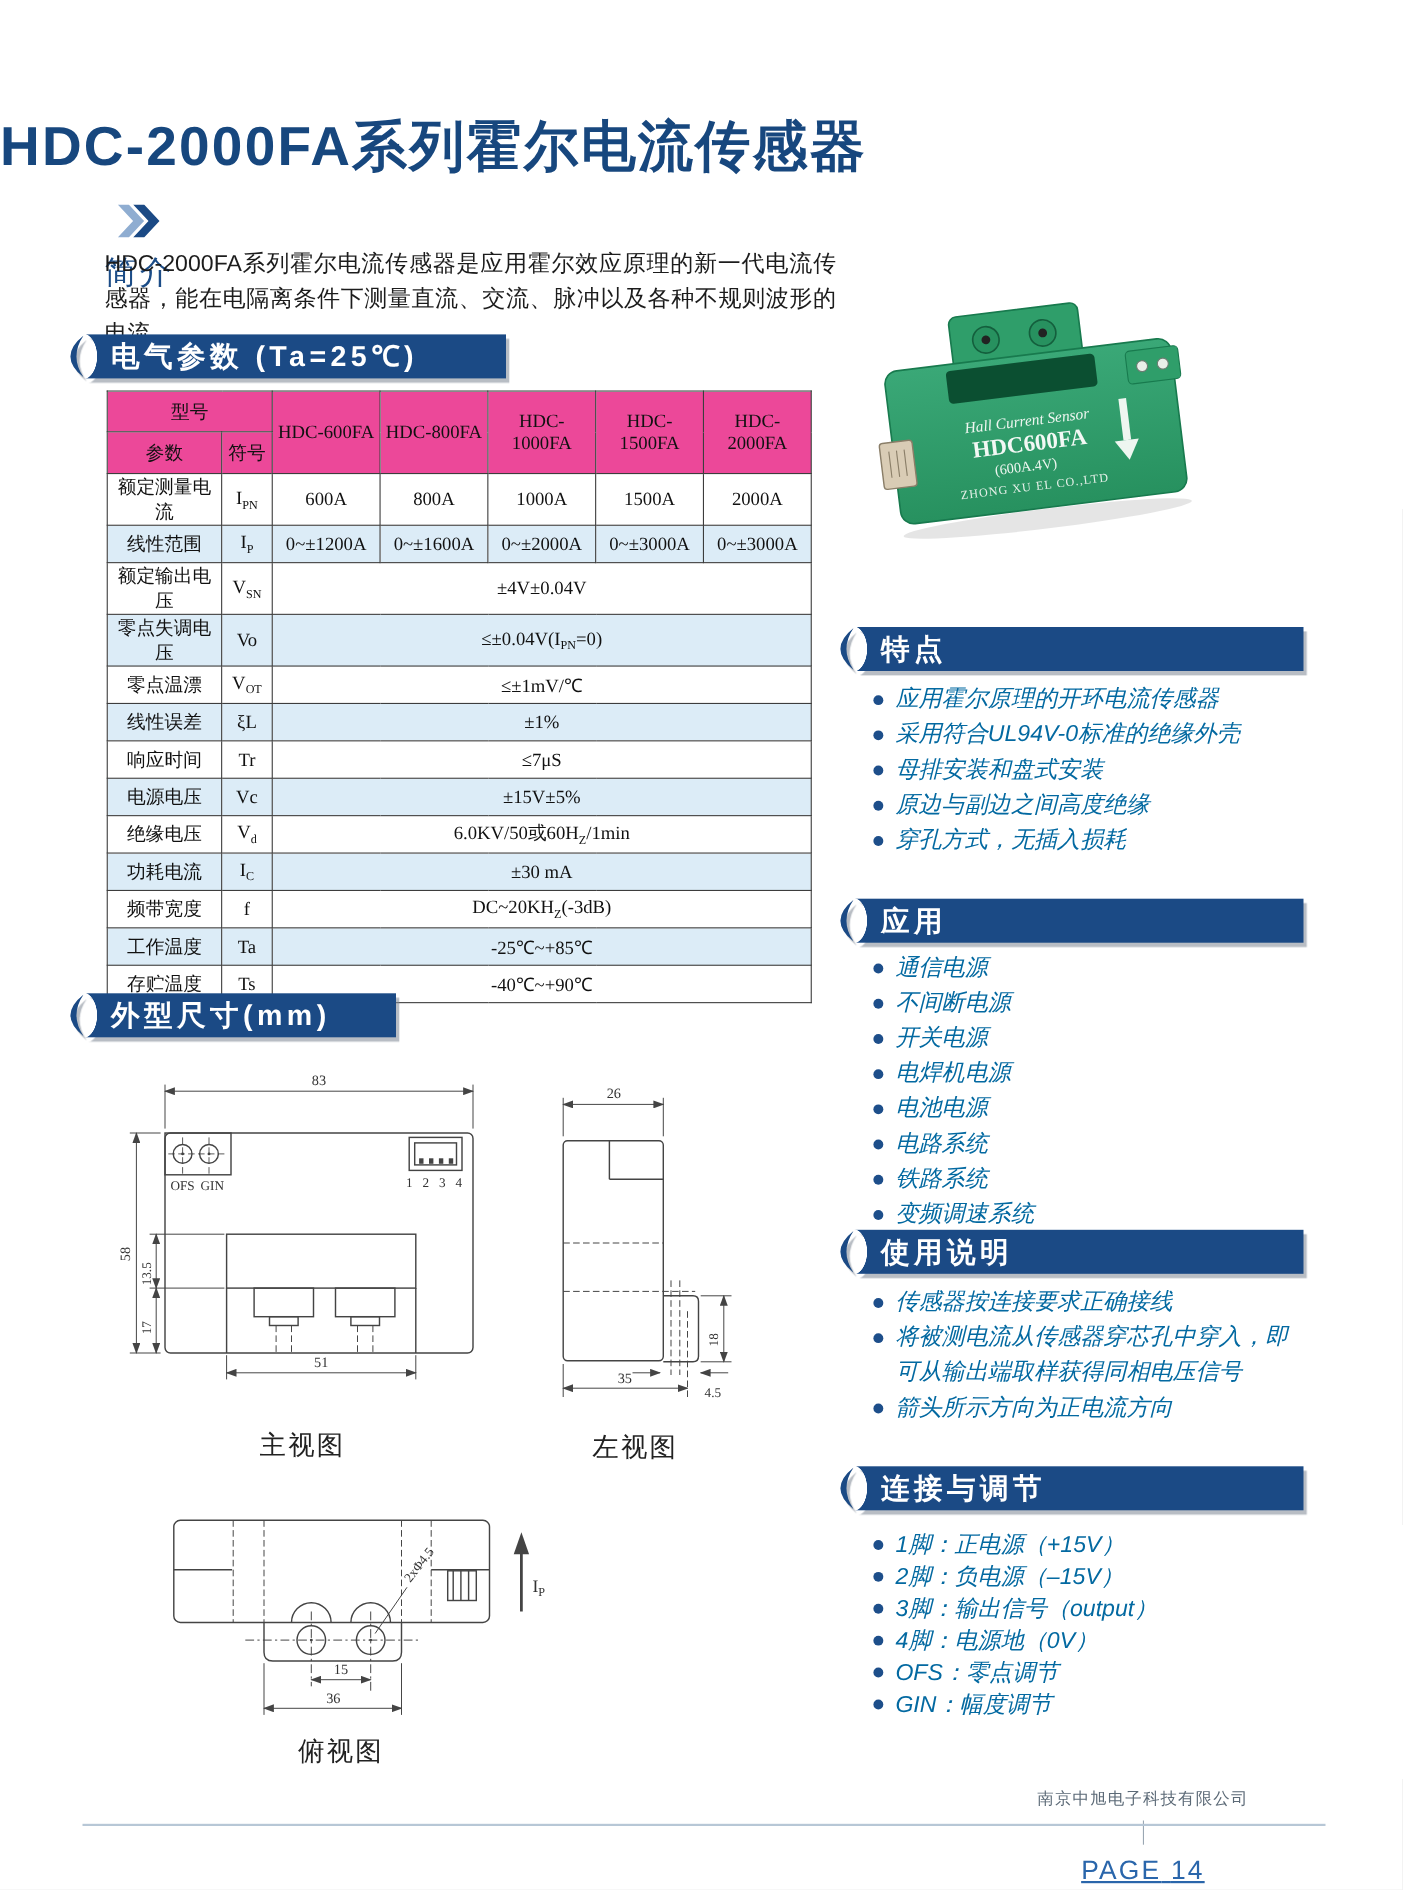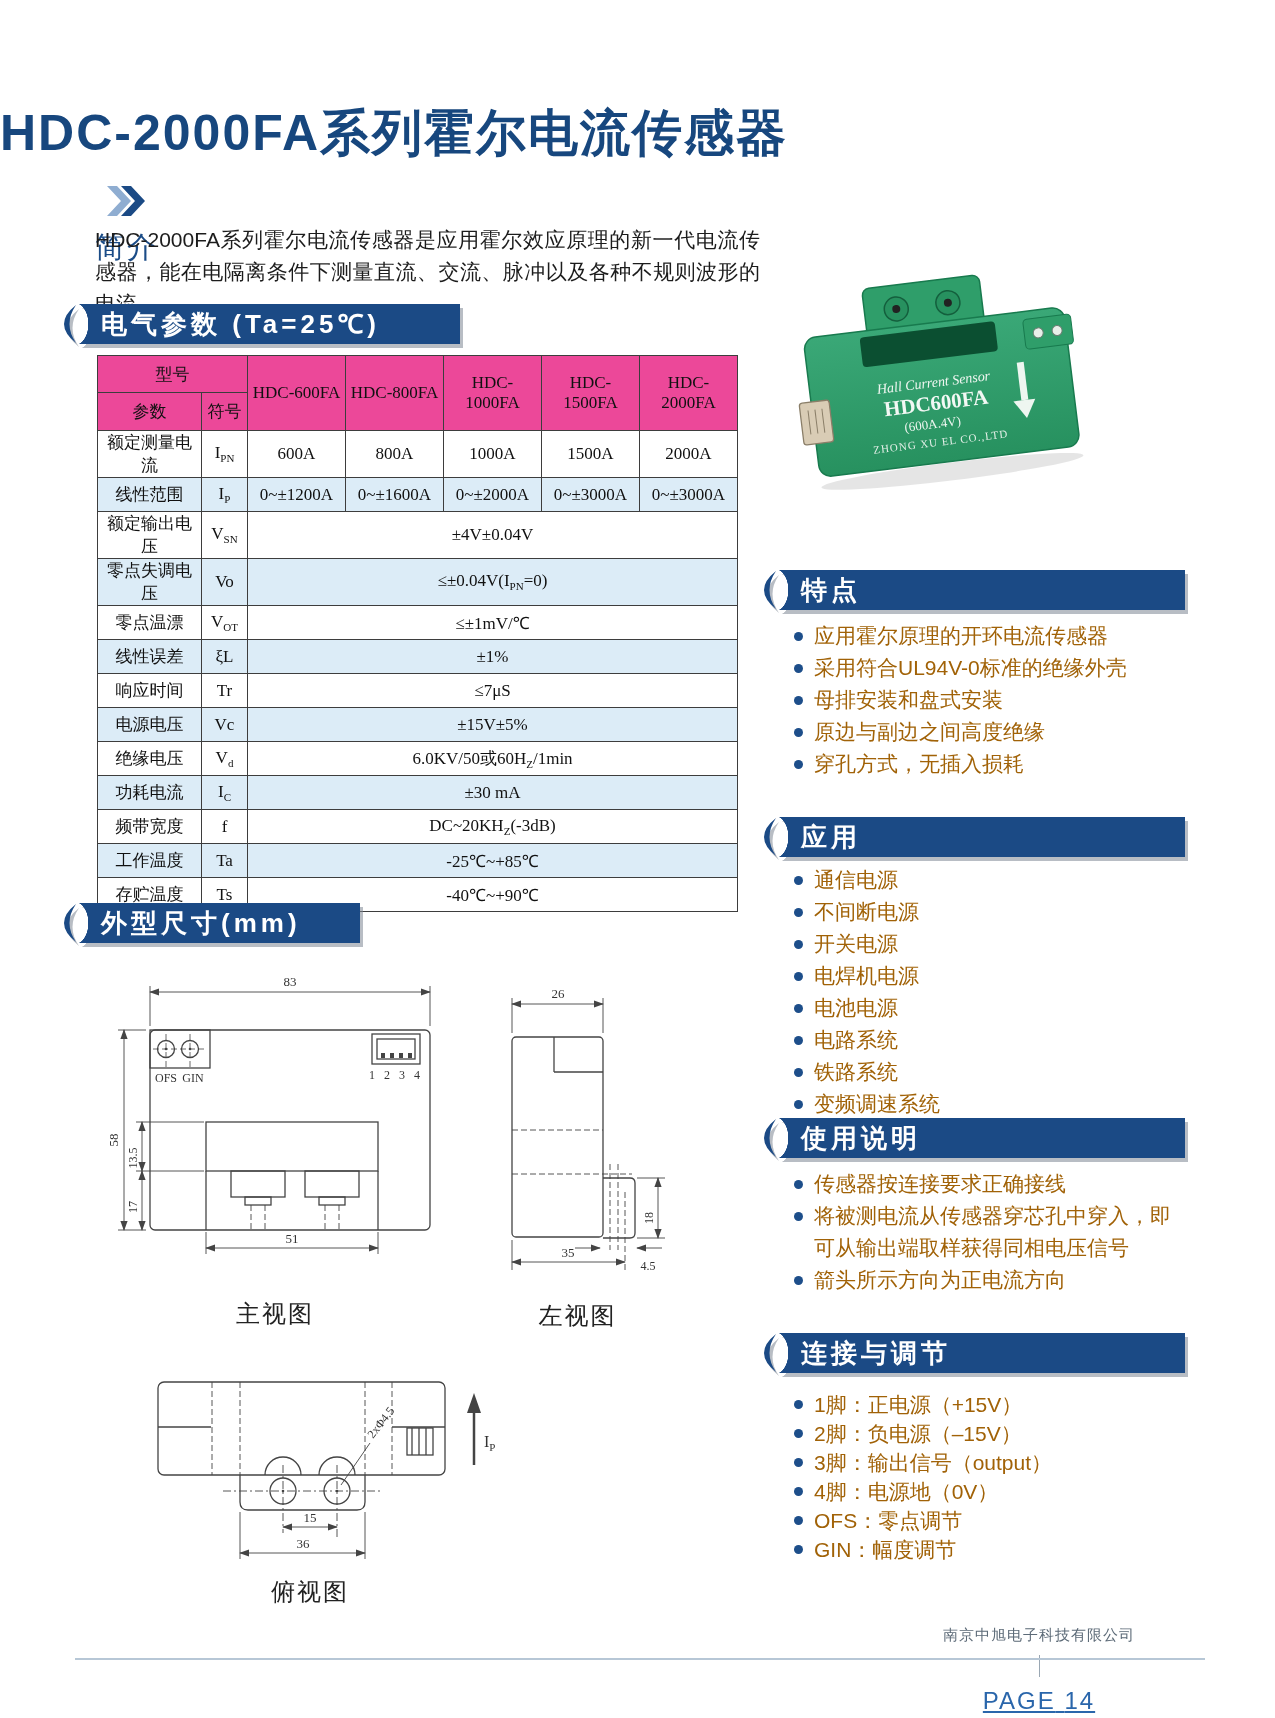--- a/index.html
+++ b/index.html
@@ -26,21 +26,21 @@
   #spec-table thead th{background:#ec4899;font-weight:normal;}
   #thead-r1 th{height:36px;}
   #thead-r2 th{height:37px;}
   #spec-table thead th.model{font-family:"Liberation Serif",serif;}
   #spec-table td{height:33px;font-family:"Liberation Serif",serif;}
   #spec-table td.param{font-family:"Liberation Sans",sans-serif;margin-top:24px;}
   #spec-table tbody tr:nth-child(even) td{background:#dcecf7;}
   #spec-table sub{font-size:11px;}
   
   .bullets{position:absolute;left:790px;width:400px;margin:0;padding:0;list-style:none;
-    font-size:21px;line-height:32px;color:#a16207;}
+    font-size:21px;line-height:32px;color:#0369a1;font-style:italic;}
   .bullets li{position:relative;padding-left:24px;}
   .bullets li::before{content:"";position:absolute;left:4px;top:12px;width:9px;height:9px;
     border-radius:50%;background:#1d4e8a;}
   #connection-list{line-height:29px;}
   #connection-list li::before{top:10px;}
   
   .drawing{position:absolute;}
   .view-caption{position:absolute;font-family:"Liberation Serif",serif;font-size:24px;
     color:#222;text-align:center;letter-spacing:2px;}
   

